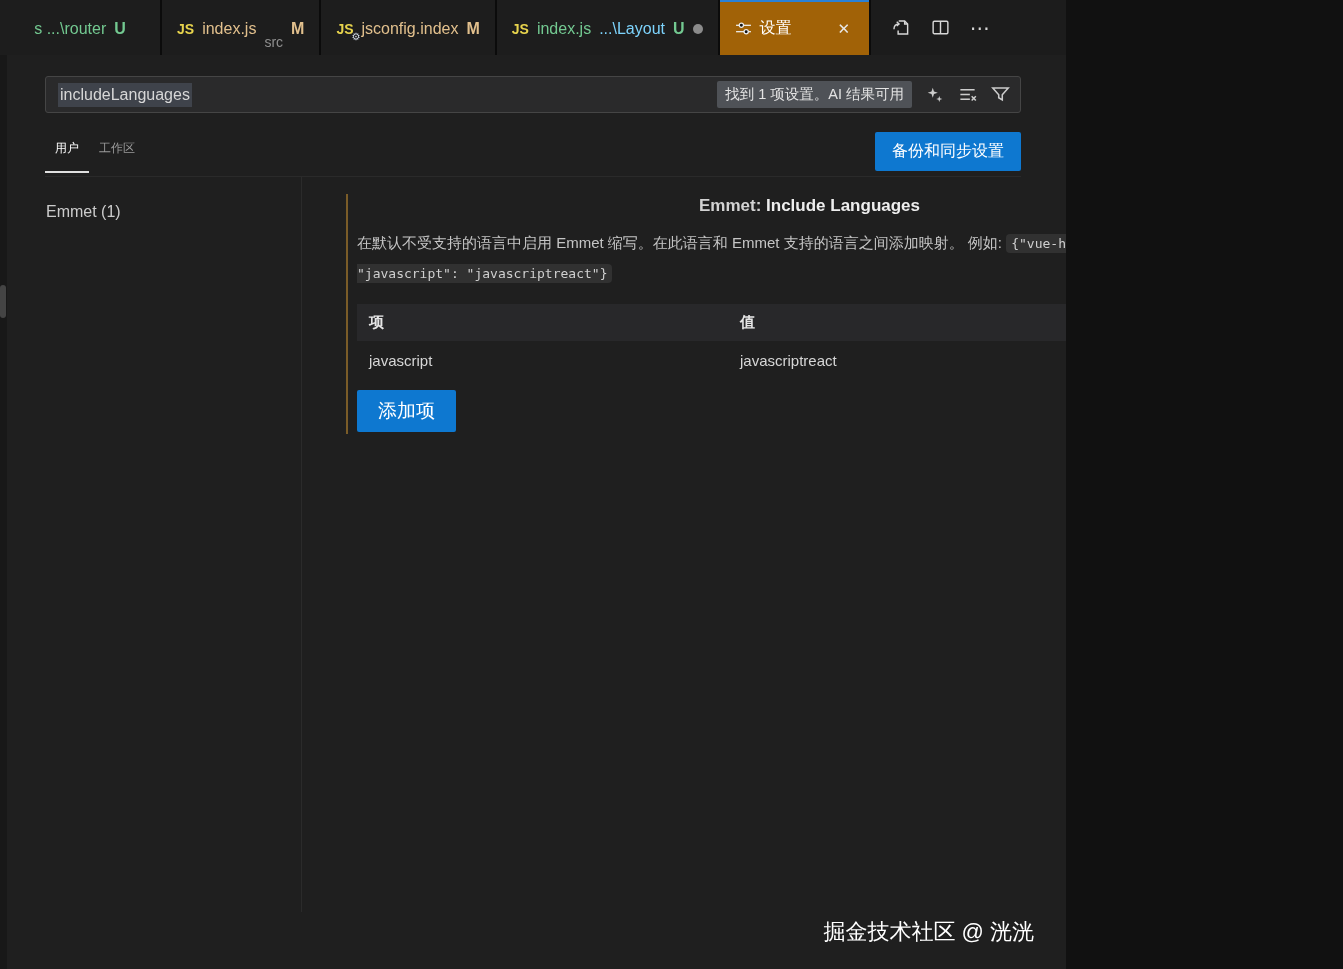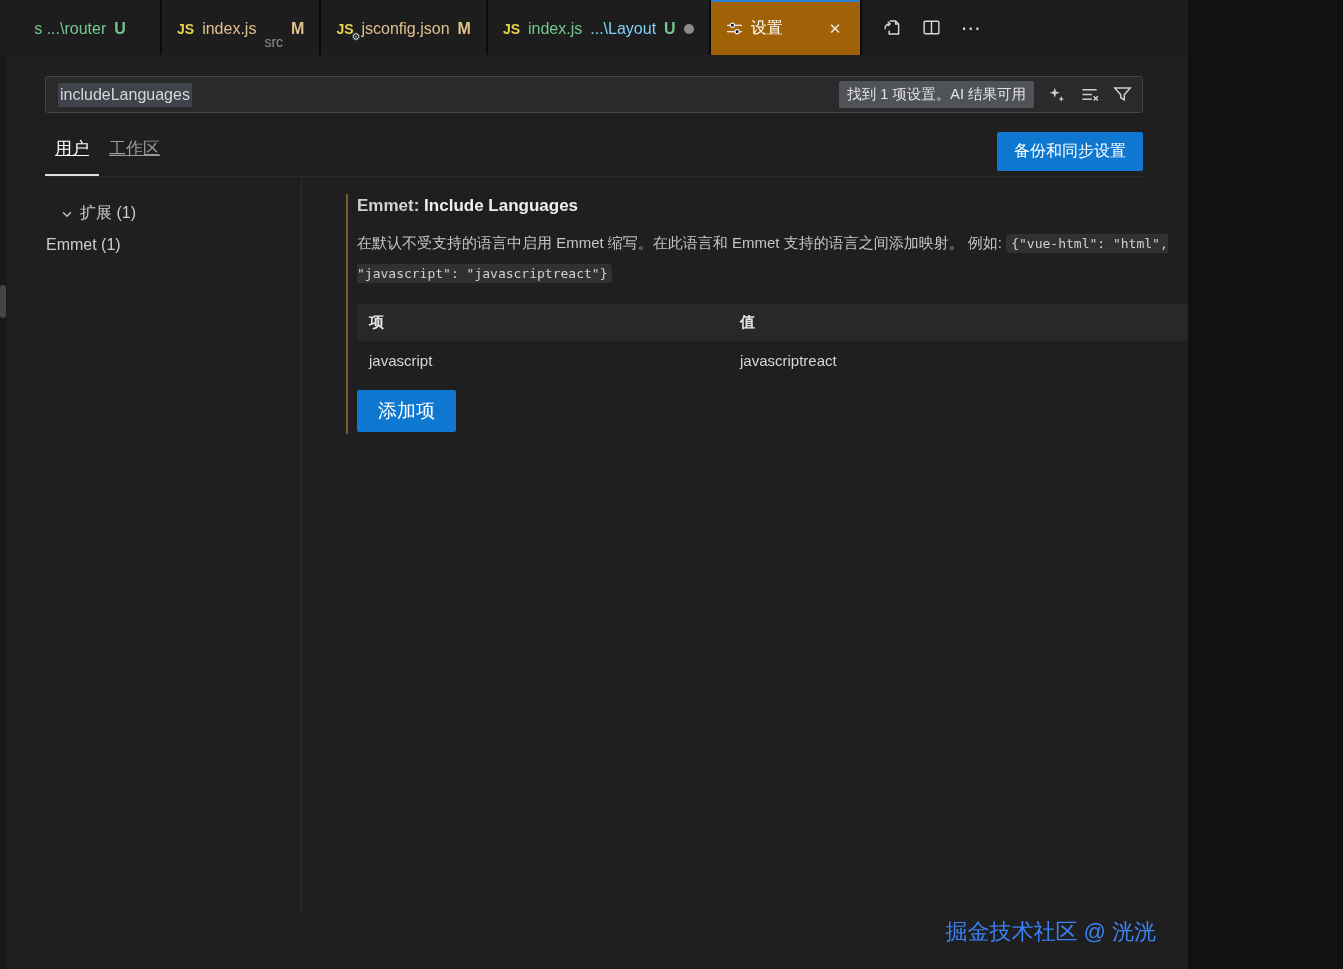--- a/index.html
+++ b/index.html
@@ -1,18 +1,18 @@
 <!DOCTYPE html>
 <html><head>
 <meta charset="utf-8">
 <style>
   * { margin:0; padding:0; box-sizing:border-box; }
   html,body { background:#111; }
   .app {
-    position:relative; width:1188px; height:969px; overflow:hidden;
+    position:relative; width:1066px; height:969px; overflow:hidden;
     background:#1f1f1f; font-family:"Liberation Sans", sans-serif; color:#cccccc;
   }
   
   .tabbar { display:flex; height:55px; background:#0b0b0b; align-items:stretch; }
   .tab {
     display:flex; align-items:center; gap:8px; padding:0 15px; margin-right:2px;
     background:#1d1d1d; font-size:16px; color:#cccccc; cursor:pointer;
     border-top:2px solid transparent; white-space:nowrap; flex:0 0 auto;
   }
   .tab.first { width:160px; }
@@ -36,52 +36,52 @@
   .search-box {
     display:flex; align-items:center; height:37px; background:#2a2a2b;
     border:1px solid #454545; border-radius:3px; padding:0 10px 0 12px; gap:14px;
   }
   .search-text { font-size:16px; color:#d7d7d7; background:#3f434b; padding:3px 2px; }
   .search-spacer { flex:1; }
   .result-badge { background:#4f5257; color:#e3e3e3; font-size:14.5px; padding:4px 8px; border-radius:2px; white-space:nowrap; }
   .input-icon { display:inline-flex; color:#cccccc; cursor:pointer; }
   
   .scope-row { display:flex; align-items:center; margin:14px 45px 0 45px; height:50px; border-bottom:1px solid rgba(255,255,255,0.05); }
-  .scope-tab { font-size:17px; padding:10px 10px 14px 10px; color:#9b9b9b; cursor:pointer; border-bottom:2px solid transparent;text-decoration:underline; }
+  .scope-tab { font-size:12px; padding:10px 10px 14px 10px; color:#9b9b9b; cursor:pointer; border-bottom:2px solid transparent; }
   .scope-tab.active { color:#ffffff; border-bottom-color:#e0e0e0; }
   .scope-spacer { flex:1; }
   .btn-blue {
     background:#0e78d0; color:#ffffff; border:none; border-radius:2px;
     font-size:16px; font-family:inherit; padding:9px 17px; cursor:pointer; white-space:nowrap;
   }
   
   .body { display:flex; height:735px; }
   .toc { width:302px; border-right:1px solid #2b2b2b; padding-top:20px; flex:0 0 auto; }
   .toc-item { display:flex; align-items:center; gap:6px; font-size:16px; color:#cccccc; padding:6px 0 6px 60px; cursor:pointer; }
   .toc-item.child { padding-left:46px;align-items:flex-end; }
   .toc-item .chev { display:inline-flex; color:#c5c5c5; }
   .main { flex:1; padding:17px 45px 0 44px; }
   .setting { border-left:2px solid #7a5c28; padding:2px 0 2px 9px; }
-  .setting-title { font-size:17px; margin-bottom:12px; }
+  .setting-title { font-size:17px; margin-bottom:12px;text-align:center; }
   .setting-title .cat { font-weight:600; color:#d2d2d2; }
   .setting-title .name { font-weight:700; color:#eeeeee; }
   .setting-desc { font-size:15px; line-height:2.0; color:#c5c5c5; max-width:910px; }
   .code {
     font-family:"DejaVu Sans Mono", monospace; font-size:13px; color:#d0d0d0;
     background:#313131; padding:2px 5px; border-radius:4px;
   }
   .kv-table { margin-top:16px; width:905px; border-collapse:collapse; table-layout:fixed; }
   .kv-table th { text-align:left; font-size:15px; font-weight:700; color:#e6e6e6; background:#28282a; padding:9px 12px; }
   .kv-table td { font-size:15px; color:#d6d6d6; padding:11px 12px; }
   .kv-table col.c1 { width:371px; }
   .btn-add { margin-top:10px; padding:8px 21px; font-size:19px; }
   
   .left-strip { position:absolute; left:0; top:55px; bottom:0; width:7px; background:#181818; }
   .left-strip .handle { position:absolute; left:0; top:230px; width:6px; height:33px; background:#444444; border-radius:3px; cursor:grab; }
-  .watermark { position:absolute; right:32px; bottom:22px; font-size:22px; color:#3b82f6; }
+  .watermark { position:absolute; right:32px; bottom:22px; font-size:22px; color:#ffffff; }
   svg { display:block; }
 </style>
 </head>
 <body>
 
 <div class="app">
 
   <div class="tabbar">
 
     <div class="tab first" style="justify-content:center;">
@@ -91,21 +91,21 @@
 
     <div class="tab">
       <span class="js-badge">JS</span>
       <span class="t-mod">index.js</span>
       <span class="t-desc">src</span>
       <span class="t-mod t-badge">M</span>
     </div>
 
     <div class="tab">
       <span class="js-badge"><span>JS</span><span class="js-gear">⚙</span></span>
-      <span class="t-mod">jsconfig.json</span>
+      <span class="t-mod">jsconfig.index</span>
       <span class="t-mod t-badge">M</span>
     </div>
 
     <div class="tab">
       <span class="js-badge">JS</span>
       <span class="t-green">index.js</span>
       <span class="t-green-dim">...\Layout</span>
       <span class="t-green t-badge">U</span>
       <span class="dirty-dot"></span>
     </div>
@@ -173,28 +173,20 @@
 
   <div class="scope-row">
     <div class="scope-tab active">用户</div>
     <div class="scope-tab">工作区</div>
     <span class="scope-spacer"></span>
     <button class="btn-blue">备份和同步设置</button>
   </div>
 
   <div class="body">
     <div class="toc">
-      <div class="toc-item">
-        <span class="chev">
-          <svg width="14" height="14" viewBox="0 0 16 16" fill="none" stroke="currentColor" stroke-width="1.6">
-            <path d="M3.5 6 8 10.5 12.5 6"></path>
-          </svg>
-        </span>
-        <span>扩展 (1)</span>
-      </div>
       <div class="toc-item child">
         <span>Emmet (1)</span>
       </div>
     </div>
 
     <div class="main">
       <div class="setting">
         <div class="setting-title">
           <span class="cat">Emmet:</span>
           <span class="name">Include Languages</span>

